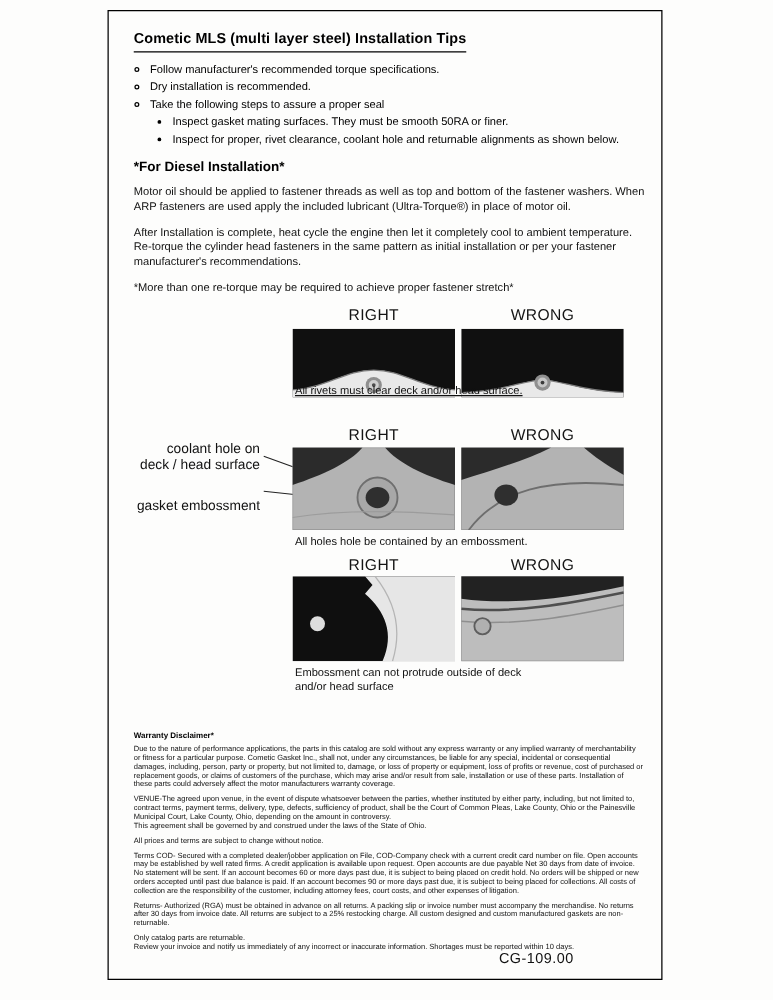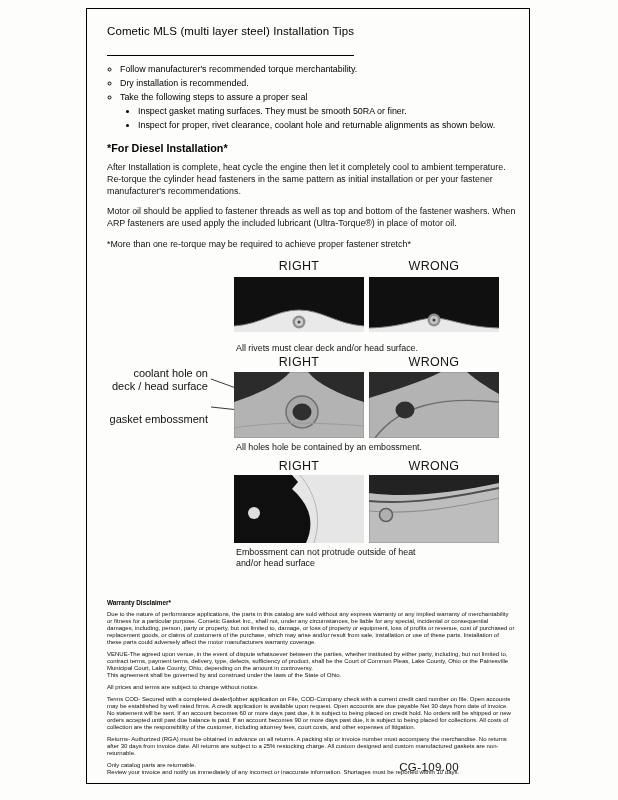--- a/index.html
+++ b/index.html
@@ -16,23 +16,23 @@
   .frame {
     position: absolute;
     left: 86px; top: 8px;
     width: 444px; height: 776px;
     border: 1.5px solid #000;
     padding: 12px 10px 0 19px;
   }
   .doc-title {
     display: inline-block;
     font-size: 11.5px;
-    font-weight: normal;
+    font-weight: bold;
     border-bottom: 1.3px solid #000;
-    padding-bottom: 18px;
+    padding-bottom: 4px;
     margin: 2px 0 6px 1px;
     letter-spacing: .1px;
   }
   ul.tips {
     list-style-type: circle;
     margin: 2px 0 0 0;
     padding-left: 14px;
     font-size: 8.9px;
   }
   ul.tips > li { margin-bottom: 3px; line-height: 1.25; }
@@ -91,35 +91,35 @@
 </style>
 </head>
 <body>
 
 <div class="page">
   <div class="frame">
 
     <div class="doc-title">Cometic MLS (multi layer steel) Installation Tips</div>
 
     <ul class="tips">
-      <li><span>Follow manufacturer's recommended torque merchantability.</span></li>
+      <li><span>Follow manufacturer's recommended torque specifications.</span></li>
       <li><span>Dry installation is recommended.</span></li>
       <li>
         <span>Take the following steps to assure a proper seal</span>
         <ul class="subtips">
           <li><span>Inspect gasket mating surfaces.  They must be smooth 50RA or finer.</span></li>
           <li><span>Inspect for proper, rivet clearance, coolant hole and returnable alignments as shown below.</span></li>
         </ul>
       </li>
     </ul>
 
     <div class="diesel-heading">*For Diesel Installation*</div>
 
+    <p class="body">Motor oil should be applied to fastener threads as well as top and bottom of the fastener washers. When ARP fasteners are used apply the included lubricant (Ultra-Torque®) in place of motor oil.</p>
     <p class="body">After Installation is complete, heat cycle the engine then let it completely cool to ambient temperature. Re-torque the cylinder head fasteners in the same pattern as initial installation or per your fastener manufacturer's recommendations.</p>
-    <p class="body">Motor oil should be applied to fastener threads as well as top and bottom of the fastener washers. When ARP fasteners are used apply the included lubricant (Ultra-Torque®) in place of motor oil.</p>
     <p class="body note">*More than one re-torque may be required to achieve proper fastener stretch*</p>
 
     <div class="diagrams">
 
       <div class="dg-label" style="left:128px; top:4px;">RIGHT</div>
       <div class="dg-label" style="left:263px; top:4px;">WRONG</div>
 
       <div class="dg-panel" style="left:128px; top:22px;">
         <svg width="130" height="55" viewBox="0 0 130 55">
           <rect width="130" height="55" fill="#101010"></rect>
@@ -133,21 +133,21 @@
       <div class="dg-panel" style="left:263px; top:22px;">
         <svg width="130" height="55" viewBox="0 0 130 55">
           <rect width="130" height="55" fill="#101010"></rect>
           <path d="M0,55 L0,51 C35,50 50,41 65,41 C80,41 95,50 130,51 L130,55 Z" fill="#e9e9e9"></path>
           <path d="M0,51 C35,50 50,41 65,41 C80,41 95,50 130,51" fill="none" stroke="#7d7d7d" stroke-width="1"></path>
           <circle cx="65" cy="43" r="6.5" fill="#8f8f8f"></circle>
           <circle cx="65" cy="43" r="4" fill="#c6c6c6"></circle>
           <circle cx="65" cy="43" r="1.5" fill="#3a3a3a"></circle>
         </svg>
       </div>
-      <div class="dg-caption" style="left:130px; top:88px;">All rivets must clear deck and/or head surface.</div>
+      <div class="dg-caption" style="left:130px; top:66px;text-decoration:underline;">All rivets must clear deck and/or head surface.</div>
 
       <div class="dg-label" style="left:128px; top:100px;">RIGHT</div>
       <div class="dg-label" style="left:263px; top:100px;">WRONG</div>
 
       <div class="dg-ann" style="left:0px; top:112px; width:102px;">coolant hole on
 deck / head surface</div>
       <div class="dg-ann" style="left:0px; top:158px; width:102px;">gasket embossment</div>
 
       <svg class="connector" style="left:100px; top:110px;" width="100" height="60">
         <line x1="5" y1="14" x2="88" y2="44" stroke="#222" stroke-width="0.9"></line>
@@ -188,21 +188,21 @@
       </div>
       <div class="dg-panel" style="left:263px; top:220px;">
         <svg width="130" height="68" viewBox="0 0 130 68">
           <rect width="130" height="68" fill="#bdbdbd" stroke="#8e8e8e" stroke-width="1"></rect>
           <path d="M0,0 L130,0 L130,8 C92,16 44,24 0,18 Z" fill="#222222"></path>
           <path d="M0,26 C40,30 86,22 130,13" fill="none" stroke="#4f4f4f" stroke-width="2"></path>
           <path d="M0,36 C44,40 88,32 130,23" fill="none" stroke="#8f8f8f" stroke-width="1.2"></path>
           <circle cx="17" cy="40" r="6.5" fill="#b0b0b0" stroke="#5e5e5e" stroke-width="1.5"></circle>
         </svg>
       </div>
-      <div class="dg-caption" style="left:130px; top:292px; width:270px;">Embossment can not protrude outside of heat
+      <div class="dg-caption" style="left:130px; top:292px; width:270px;">Embossment can not protrude outside of deck
 and/or head surface</div>
 
     </div>
 
     <div class="legal">
       <div class="legal-heading">Warranty Disclaimer*</div>
       <p>Due to the nature of performance applications, the parts in this catalog are sold without any express warranty or any implied warranty of merchantability or fitness for a particular purpose.  Cometic Gasket Inc., shall not, under any circumstances, be liable for any special, incidental or consequential damages, including, person, party or property, but not limited to, damage, or loss of property or equipment, loss of profits or revenue, cost of purchased or replacement goods, or claims of customers of the purchase, which may arise and/or result from sale, installation or use of these parts.  Installation of these parts could adversely affect the motor manufacturers warranty coverage.</p>
       <p>VENUE-The agreed upon venue, in the event of dispute whatsoever between the parties, whether instituted by either party, including, but not limited to, contract terms, payment terms, delivery, type, defects, sufficiency of product, shall be the Court of Common Pleas, Lake County, Ohio or the Painesville Municipal Court, Lake County, Ohio, depending on the amount in controversy.
 This agreement shall be governed by and construed under the laws of the State of Ohio.</p>
       <p>All prices and terms are subject to change without notice.</p>

